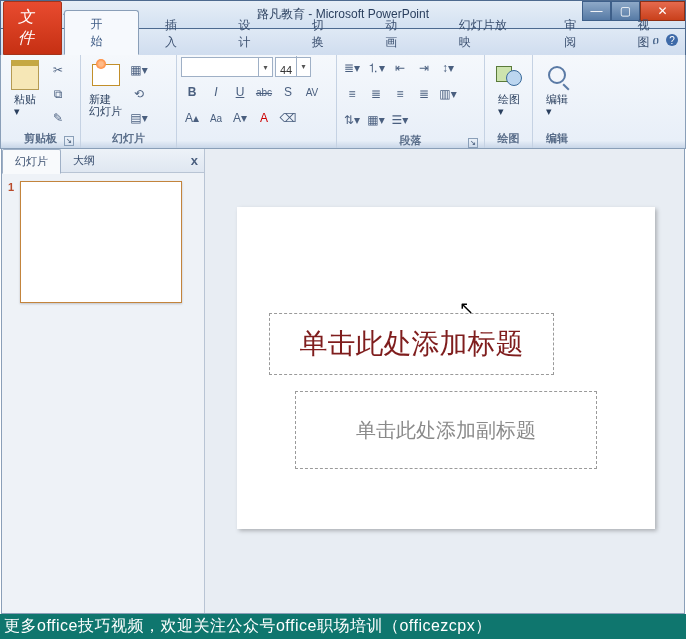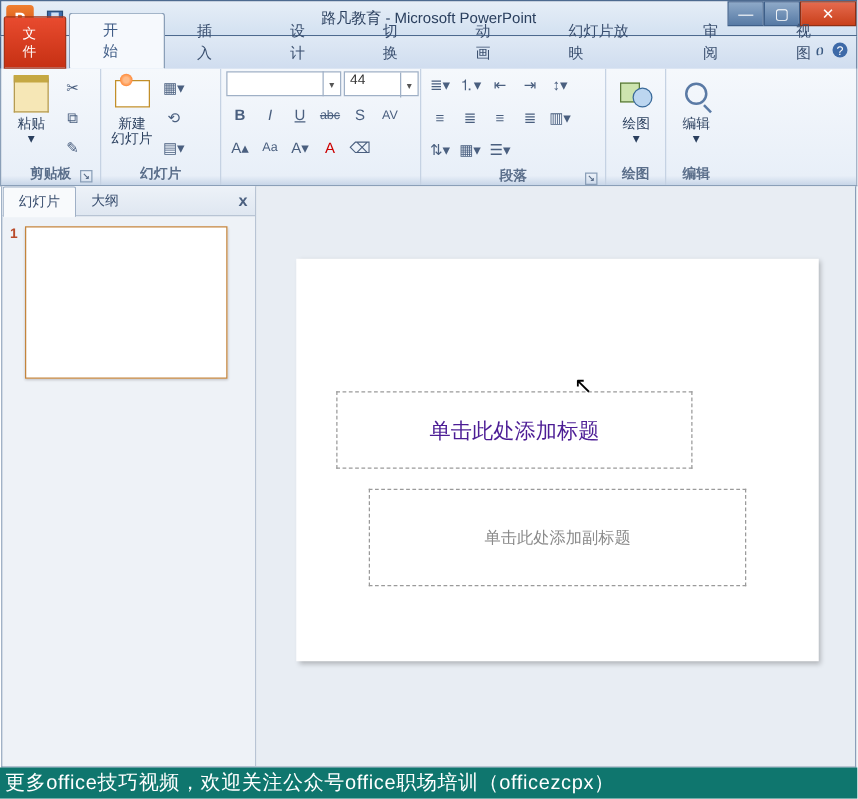--- a/index.html
+++ b/index.html
@@ -11,39 +11,39 @@
   .qat { display: flex; gap: 2px; align-items: center; margin-left: 2px; }
   .qat-btn { width: 22px; height: 20px; display: flex; align-items: center; justify-content: center; color: #3b5a82; font-size: 12px; }
   .title-text { position: absolute; left: 0; right: 0; text-align: center; font-size: 12px; color: #2a3f5e; pointer-events: none; }
   .win-controls { position: absolute; right: 0; top: 0; display: flex; height: 20px; }
   .win-btn { width: 29px; height: 20px; display: flex; align-items: center; justify-content: center; font-size: 12px; color: #fff; }
   .win-min, .win-max { background: linear-gradient(#8ea9c8, #567aa5); border: 1px solid #3e5f89; }
   .win-close { background: linear-gradient(#e56a4e, #c9401b); border: 1px solid #8e2f14; width: 45px; }
 
   
   .tabstrip { height: 26px; background: linear-gradient(#dfe9f5, #d0ddef); border-left: 1px solid #4d6a8f; border-right: 1px solid #4d6a8f; display: flex; align-items: flex-end; padding-left: 2px; position: relative; }
-  .file-tab { background: linear-gradient(#e84b2f, #c63013); color: #fff; font-size: 11px; padding: 5px 14px; border-radius: 2px 2px 0 0; border: 1px solid #a5341a; margin-right: 2px; }
+  .file-tab { background: linear-gradient(#e84b2f, #c63013); color: #fff; font-size: 16px; padding: 5px 14px; border-radius: 2px 2px 0 0; border: 1px solid #a5341a; margin-right: 2px; font-style: italic; }
   .ribbon-tab { font-size: 12px; color: #3a4f6f; padding: 5px 26px 4px; cursor: pointer; }
   .ribbon-tab.active { background: #f6f9fd; border: 1px solid #8a9fb8; border-bottom: 1px solid #f6f9fd; border-radius: 3px 3px 0 0; color: #3f5c86; }
   .help-area { position: absolute; right: 6px; top: 4px; display: flex; gap: 6px; align-items: center; color: #3b5a82; font-size: 12px; }
 
   
   .ribbon { height: 94px; background: linear-gradient(#f5f8fc, #e8eff8 92%, #c8d6e8); border: 1px solid #8a9fb8; border-top: none; display: flex; }
   .rg { border-right: 1px solid #c5d2e3; display: flex; flex-direction: column; padding: 2px 4px 0; }
   .rg-body { flex: 1; display: flex; align-items: flex-start; gap: 2px; }
   .rg-label { font-size: 11px; color: #5a6e8a; text-align: center; padding: 2px 0; position: relative; font-weight: bold; }
   .rg-label .launcher { position: absolute; right: 2px; bottom: 2px; width: 10px; height: 10px; border: 1px solid #8a9fb8; font-size: 7px; color: #5a6e8a; display: flex; align-items: center; justify-content: center; }
   .bigbtn { display: flex; flex-direction: column; align-items: center; padding: 2px 4px; gap: 2px; cursor: pointer; }
   .bigbtn .ico { width: 32px; height: 32px; display: flex; align-items: center; justify-content: center; }
-  .bigbtn .lbl { font-size: 11px; color: #2a3f5e; text-align: center; line-height: 1.1; }
+  .bigbtn .lbl { font-size: 11px; color: #2a3f5e; text-align: left; line-height: 1.1; }
   .col { display: flex; flex-direction: column; gap: 2px; padding-top: 2px; }
   .smbtn { width: 22px; height: 22px; display: flex; align-items: center; justify-content: center; color: #4a5f7f; font-size: 12px; cursor: pointer; }
   .row { display: flex; gap: 2px; align-items: center; }
   .font-combo { width: 92px; height: 20px; border: 1px solid #9fb0c6; background: #fff; font-size: 11px; display: flex; align-items: center; padding-left: 4px; color: #888; }
-  .size-combo { width: 60px; height: 20px; border: 1px solid #9fb0c6; background: #fff; font-size: 11px; display: flex; align-items: flex-start; padding-left: 4px; color: #333; }
+  .size-combo { width: 36px; height: 20px; border: 1px solid #9fb0c6; background: #fff; font-size: 11px; display: flex; align-items: flex-end; padding-left: 4px; color: #333; }
   .combo-arrow { width: 14px; height: 20px; border-left: 1px solid #9fb0c6; display: flex; align-items: center; justify-content: center; font-size: 8px; color: #555; margin-left: auto; }
 
   
   .i-clipboard { width: 28px; height: 30px; background: #f6e7b6; border: 1px solid #b59b52; border-top: 6px solid #c5a843; position: relative; }
   .i-slide { width: 28px; height: 22px; background: #fff; border: 1px solid #c28f2a; position: relative; }
   .i-slide::before { content:""; position:absolute; left:3px; top:-6px; width:10px; height:10px; background: radial-gradient(#fb8 30%, #f60); border-radius:50%; }
   .i-shapes { width: 26px; height: 22px; position: relative; }
   .i-shapes::before { content:""; position:absolute; left:0; top:2px; width:14px; height:14px; border:1px solid #5a7a3a; background:#cde4ae; }
   .i-shapes::after { content:""; position:absolute; right:0; bottom:0; width:14px; height:14px; border:1px solid #3a6a9a; background:#bcd6f0; border-radius:50%; }
   .i-find { width: 18px; height: 18px; border: 2px solid #5a7aa5; border-radius: 50%; position: relative; }
@@ -58,22 +58,22 @@
   .pane-close { position: absolute; right: 6px; font-weight: bold; color: #4a5f7f; font-size: 13px; cursor: pointer; }
   .thumbs { flex: 1; padding: 8px 6px; overflow: auto; }
   .thumb-item { display: flex; gap: 6px; }
   .thumb-num { font-size: 11px; font-weight: bold; color: #b94a2a; }
   .thumb { width: 162px; height: 122px; background: #fff; border: 1px solid #c3843c; box-shadow: 0 1px 2px rgba(0,0,0,.2); }
 
   .slide-area { flex: 1; position: relative; background: #798794; }
   .slide-area-inner { position: absolute; inset: 0; background: #e8edf3 linear-gradient(#e8edf3, #e8edf3); overflow: auto; }
   .slide { position: absolute; left: 32px; top: 58px; width: 418px; height: 322px; background: #fff; box-shadow: 2px 2px 4px rgba(0,0,0,.25); }
   .ph { position: absolute; border: 1px dashed #9a9a9a; display: flex; align-items: center; justify-content: center; text-align: center; }
-  .ph-title { left: 32px; top: 106px; width: 285px; height: 62px; font-size: 17px; color: #4c1d95; }
-  .ph-sub { left: 58px; top: 184px; width: 302px; height: 78px; font-size: 13px; color: #8a8a8a; font-family: Liberation Mono, monospace; }
+  .ph-title { left: 32px; top: 106px; width: 285px; height: 62px; font-size: 28px; color: #7f1d1d; }
+  .ph-sub { left: 58px; top: 184px; width: 302px; height: 78px; font-size: 20px; color: #8a8a8a; font-family: Liberation Mono, monospace; }
   .cursor { position: absolute; left: 222px; top: 90px; font-size: 18px; color: #000; pointer-events: none; }
 
   
   .footer { position: absolute; left: 0; right: 0; bottom: 0; height: 25px; background: #0f766e; color: #fff; font-size: 16px; display: flex; align-items: center; padding-left: 4px; letter-spacing: 0.5px; }
 </style>
 </head>
 <body>
 
 <div class="titlebar">
   <div class="app-icon">P</div>

